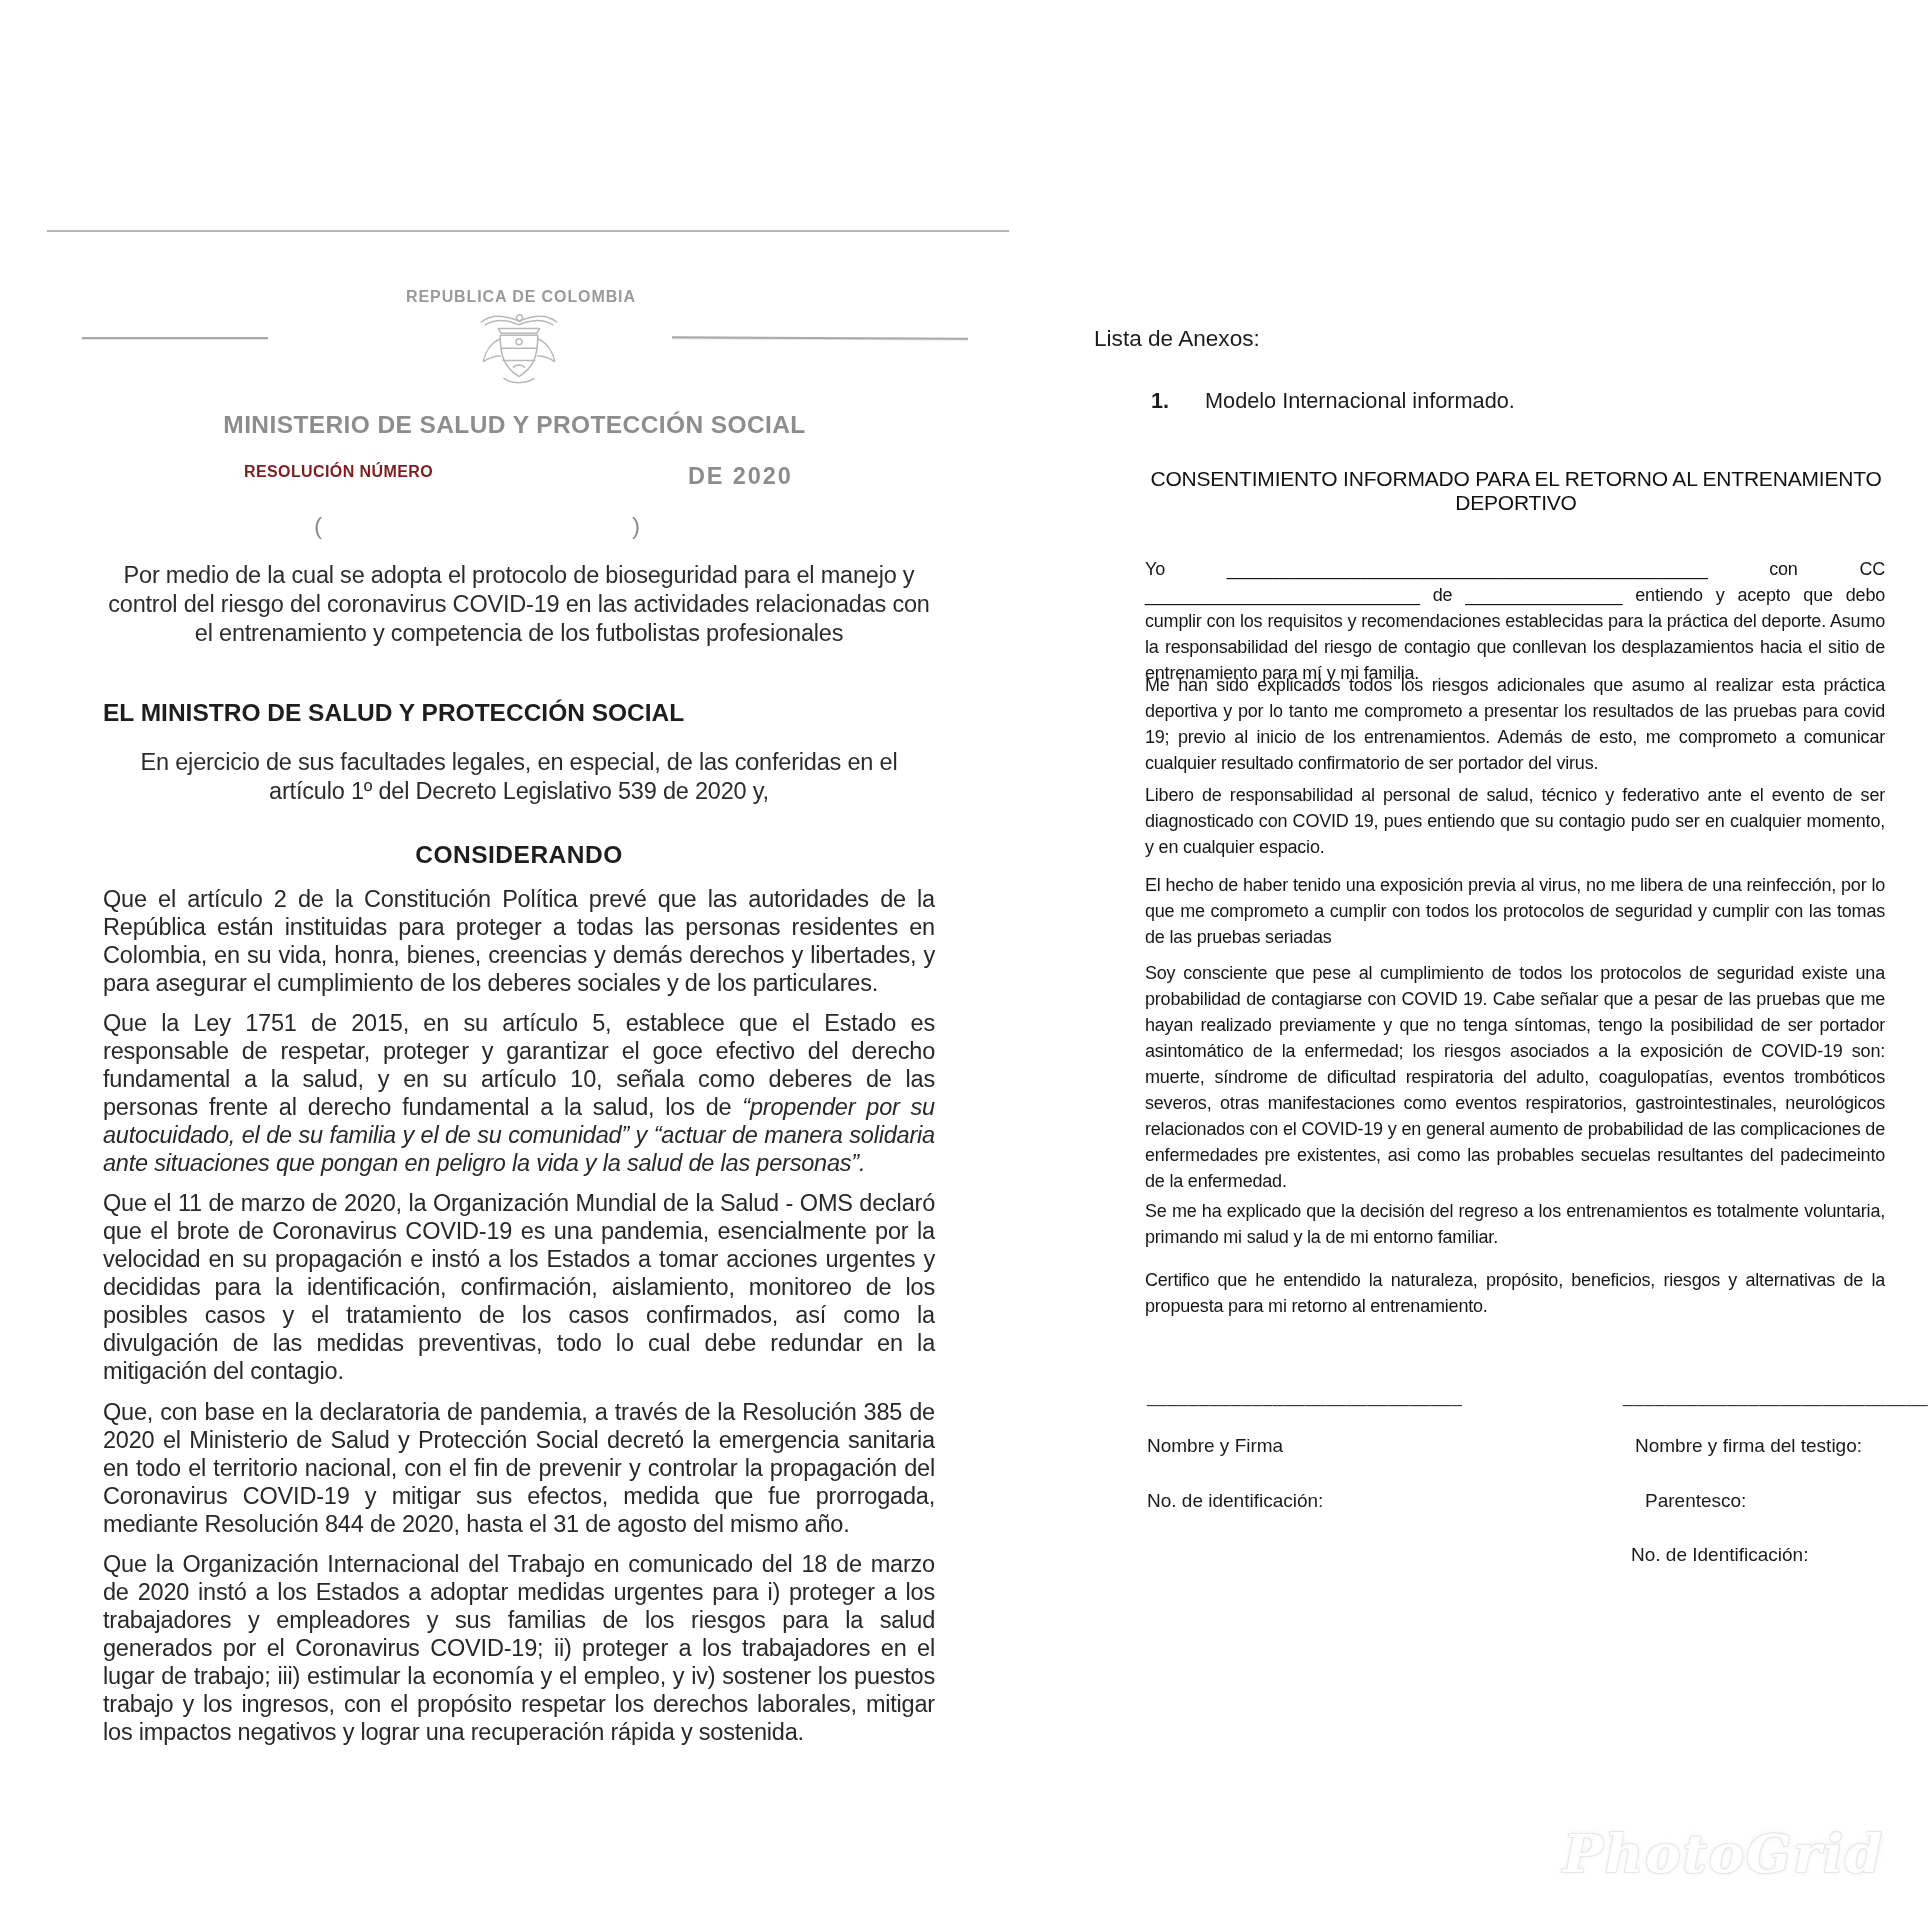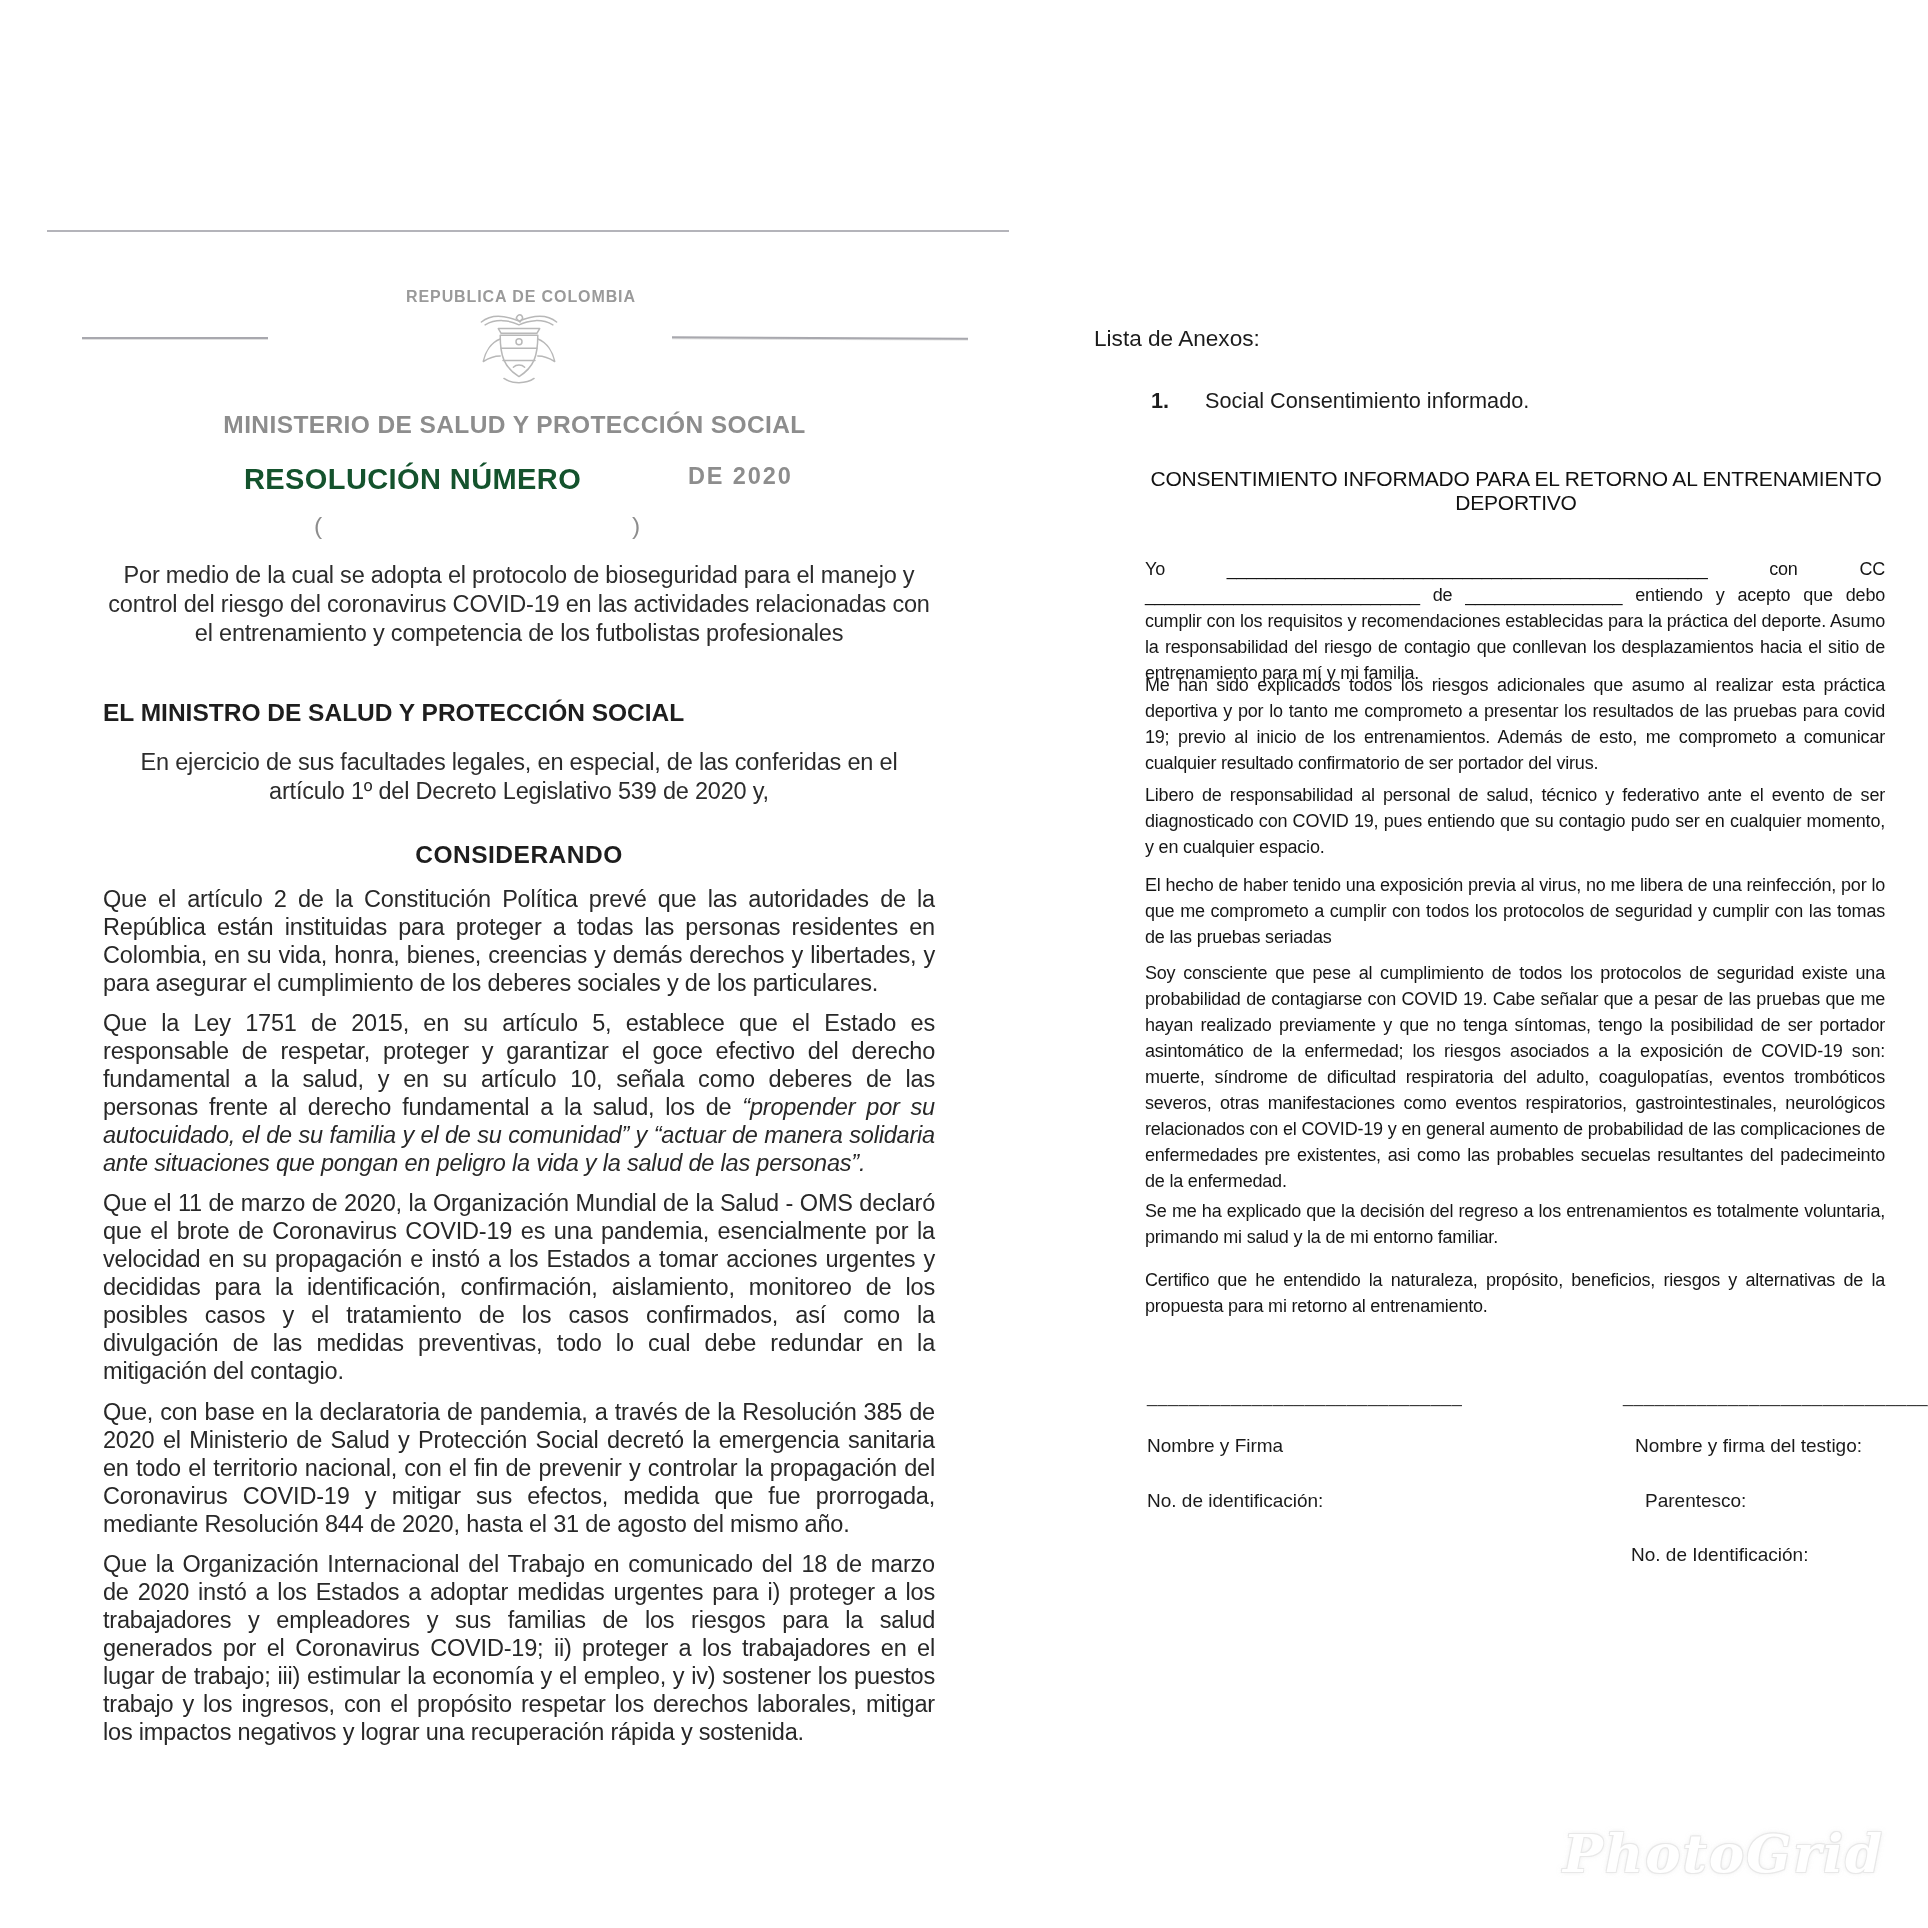--- a/index.html
+++ b/index.html
@@ -9,21 +9,21 @@
   }
   .abs{position:absolute;}
   
   .rule{background:#b4b4ba;height:1.9px;}
   .rule.soft{background:#a8a8ae;box-shadow:0 0.9px 0 rgba(200,200,200,.6);}
   .rep-label{left:0;top:288px;width:964px;text-align:center;
     font-size:16px;font-weight:bold;color:#9a9a9a;letter-spacing:0.9px;}
   .crest{left:433px;top:307px;}
   .ministry-title{left:0;top:411px;width:951px;text-align:center;
     font-size:24.5px;font-weight:bold;color:#8d8d8d;letter-spacing:0.4px;}
-  .res-label{left:205px;top:463px;font-size:29px;font-weight:bold;color:#14532d;letter-spacing:0.4px;}
+  .res-label{left:205px;top:463px;font-size:16px;font-weight:bold;color:#7f1d1d;letter-spacing:0.4px;}
   .res-year{left:649px;top:463px;font-size:23.5px;font-weight:bold;color:#8d8d8d;letter-spacing:1.9px;}
   .paren{top:512px;font-size:24.5px;color:#8d8d8d;}
   .paren.open{left:275px;} .paren.close{left:593px;}
   .subject{left:64px;top:561px;width:832px;text-align:center;
     font-size:23.5px;line-height:29px;color:#2c2c2c;letter-spacing:-0.2px;}
   .minister-heading{left:64px;top:699px;width:832px;
     font-size:24.5px;font-weight:bold;color:#1e1e1e;}
   .faculties{left:64px;top:748px;width:832px;text-align:center;
     font-size:23.5px;line-height:29px;color:#2c2c2c;letter-spacing:-0.2px;}
   .considerando{left:64px;top:841px;width:832px;text-align:center;
@@ -109,21 +109,21 @@
     <p>Que, con base en la declaratoria de pandemia, a través de la Resolución 385 de 2020 el Ministerio de Salud y Protección Social decretó la emergencia sanitaria en todo el territorio nacional, con el fin de prevenir y controlar la propagación del Coronavirus COVID-19 y mitigar sus efectos, medida que fue prorrogada, mediante Resolución 844 de 2020, hasta el 31 de agosto del mismo año.</p>
     <p>Que la Organización Internacional del Trabajo en comunicado del 18 de marzo de 2020 instó a los Estados a adoptar medidas urgentes para i) proteger a los trabajadores y empleadores y sus familias de los riesgos para la salud generados por el Coronavirus COVID-19; ii) proteger a los trabajadores en el lugar de trabajo; iii) estimular la economía y el empleo, y iv) sostener los puestos trabajo y los ingresos, con el propósito respetar los derechos laborales, mitigar los impactos negativos y lograr una recuperación rápida y sostenida.</p>
   </div>
 </div>
 
 <div class="abs" style="left:1008px;top:0;width:964px;height:1928px;">
 
   <div class="abs anexos-heading" style="left:86px;top:326px;">Lista de Anexos:</div>
 
   <div class="abs anexo-item-num" style="left:143px;top:388px;">1.</div>
-  <div class="abs anexo-item-text" style="left:197px;top:388px;">Social Consentimiento informado.</div>
+  <div class="abs anexo-item-text" style="left:197px;top:388px;">Modelo Internacional informado.</div>
 
   <div class="abs consent-title" style="left:136px;top:467px;">CONSENTIMIENTO INFORMADO PARA EL RETORNO AL ENTRENAMIENTO DEPORTIVO</div>
 
   <div class="abs consent-p" style="left:137px;top:556px;">Yo _________________________________________________ con CC ____________________________ de ________________ entiendo y acepto que debo cumplir con los requisitos y recomendaciones establecidas para la práctica del deporte. Asumo la responsabilidad del riesgo de contagio que conllevan los desplazamientos hacia el sitio de entrenamiento para mí y mi familia.</div>
   <div class="abs consent-p" style="left:137px;top:672px;">Me han sido explicados todos los riesgos adicionales que asumo al realizar esta práctica deportiva y por lo tanto me comprometo a presentar los resultados de las pruebas  para covid 19;  previo al inicio de los entrenamientos. Además de esto, me comprometo a comunicar cualquier resultado confirmatorio de ser portador del virus.</div>
   <div class="abs consent-p" style="left:137px;top:782px;">Libero de responsabilidad al personal de salud, técnico y federativo ante el evento de ser diagnosticado con COVID 19, pues entiendo que su contagio pudo ser en cualquier momento, y en cualquier espacio.</div>
   <div class="abs consent-p" style="left:137px;top:872px;">El hecho de haber tenido una exposición previa al virus, no me libera de una reinfección, por lo que me comprometo a cumplir con todos los protocolos de seguridad y cumplir con las tomas de las pruebas seriadas</div>
   <div class="abs consent-p" style="left:137px;top:960px;">Soy consciente que  pese al cumplimiento de todos los protocolos de seguridad existe una probabilidad de contagiarse con COVID 19. Cabe señalar que a pesar de las pruebas que me hayan realizado previamente y que no tenga síntomas, tengo la posibilidad de ser portador asintomático de la enfermedad; los riesgos asociados a la exposición de COVID-19 son: muerte, síndrome de dificultad respiratoria del adulto, coagulopatías, eventos trombóticos severos, otras manifestaciones como eventos respiratorios, gastrointestinales, neurológicos relacionados con el COVID-19 y en general aumento de probabilidad de las complicaciones de enfermedades pre existentes, asi como las probables secuelas resultantes del padecimeinto de la enfermedad.</div>
   <div class="abs consent-p" style="left:137px;top:1198px;">Se me ha explicado que la decisión del regreso a los entrenamientos es totalmente voluntaria, primando mi salud y la de mi entorno familiar.</div>
   <div class="abs consent-p" style="left:137px;top:1267px;">Certifico que he entendido la naturaleza, propósito, beneficios, riesgos y alternativas de la propuesta para mi retorno al entrenamiento.</div>

